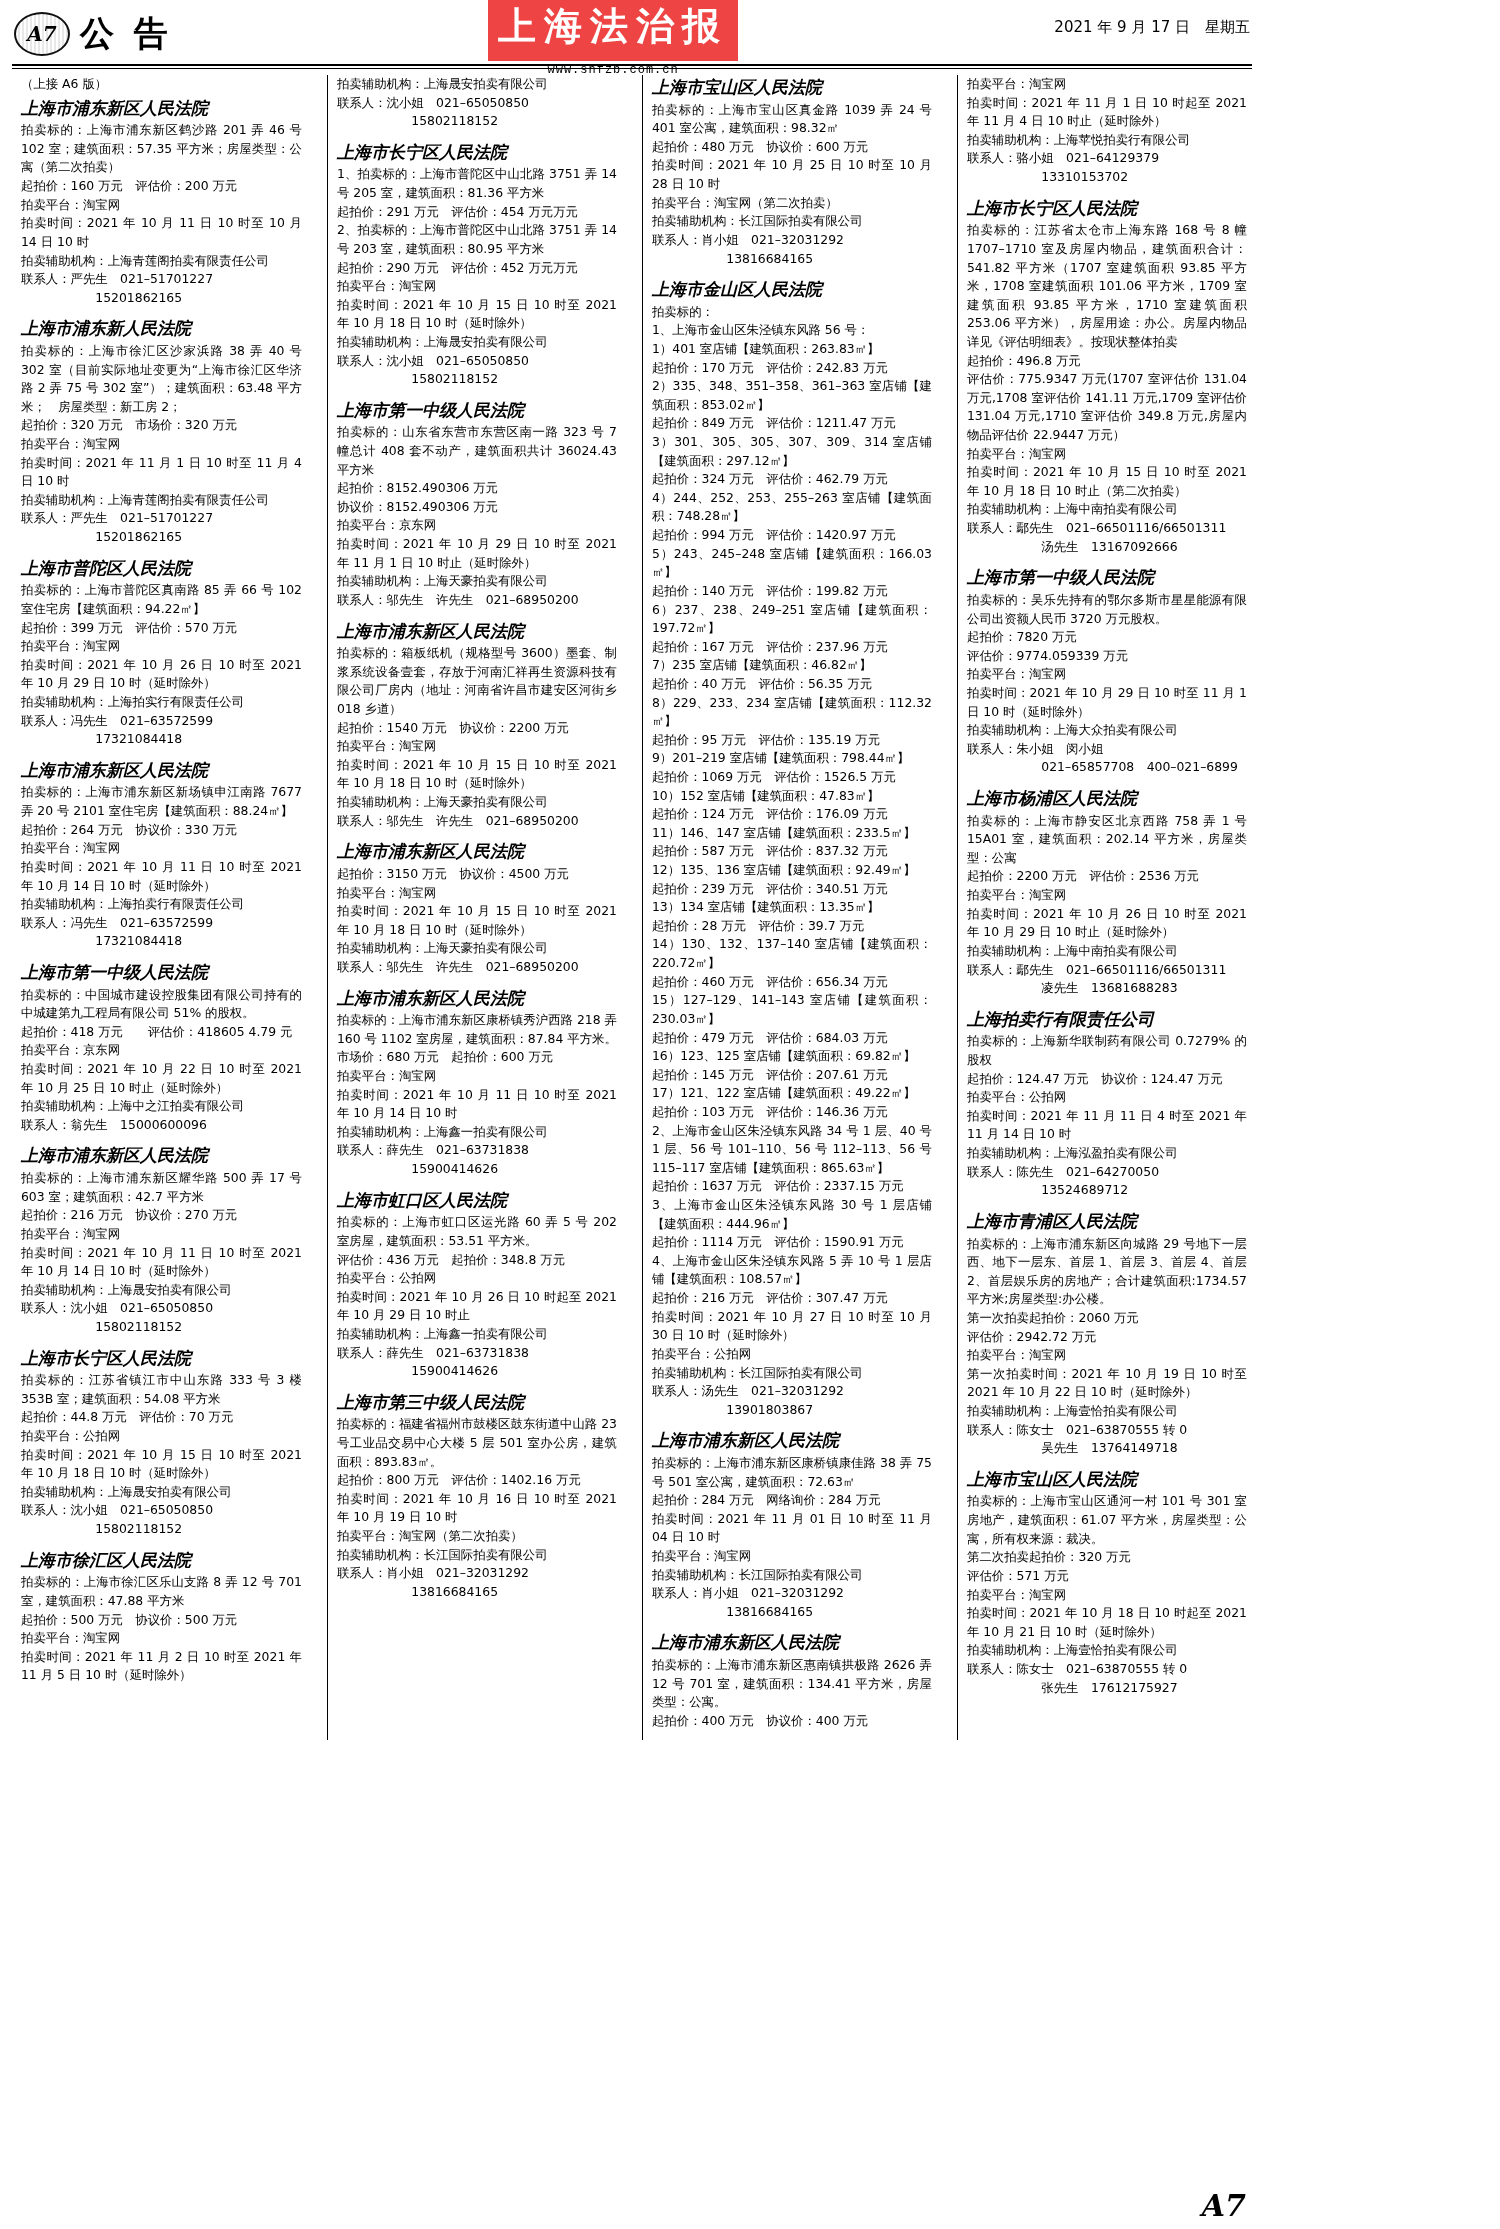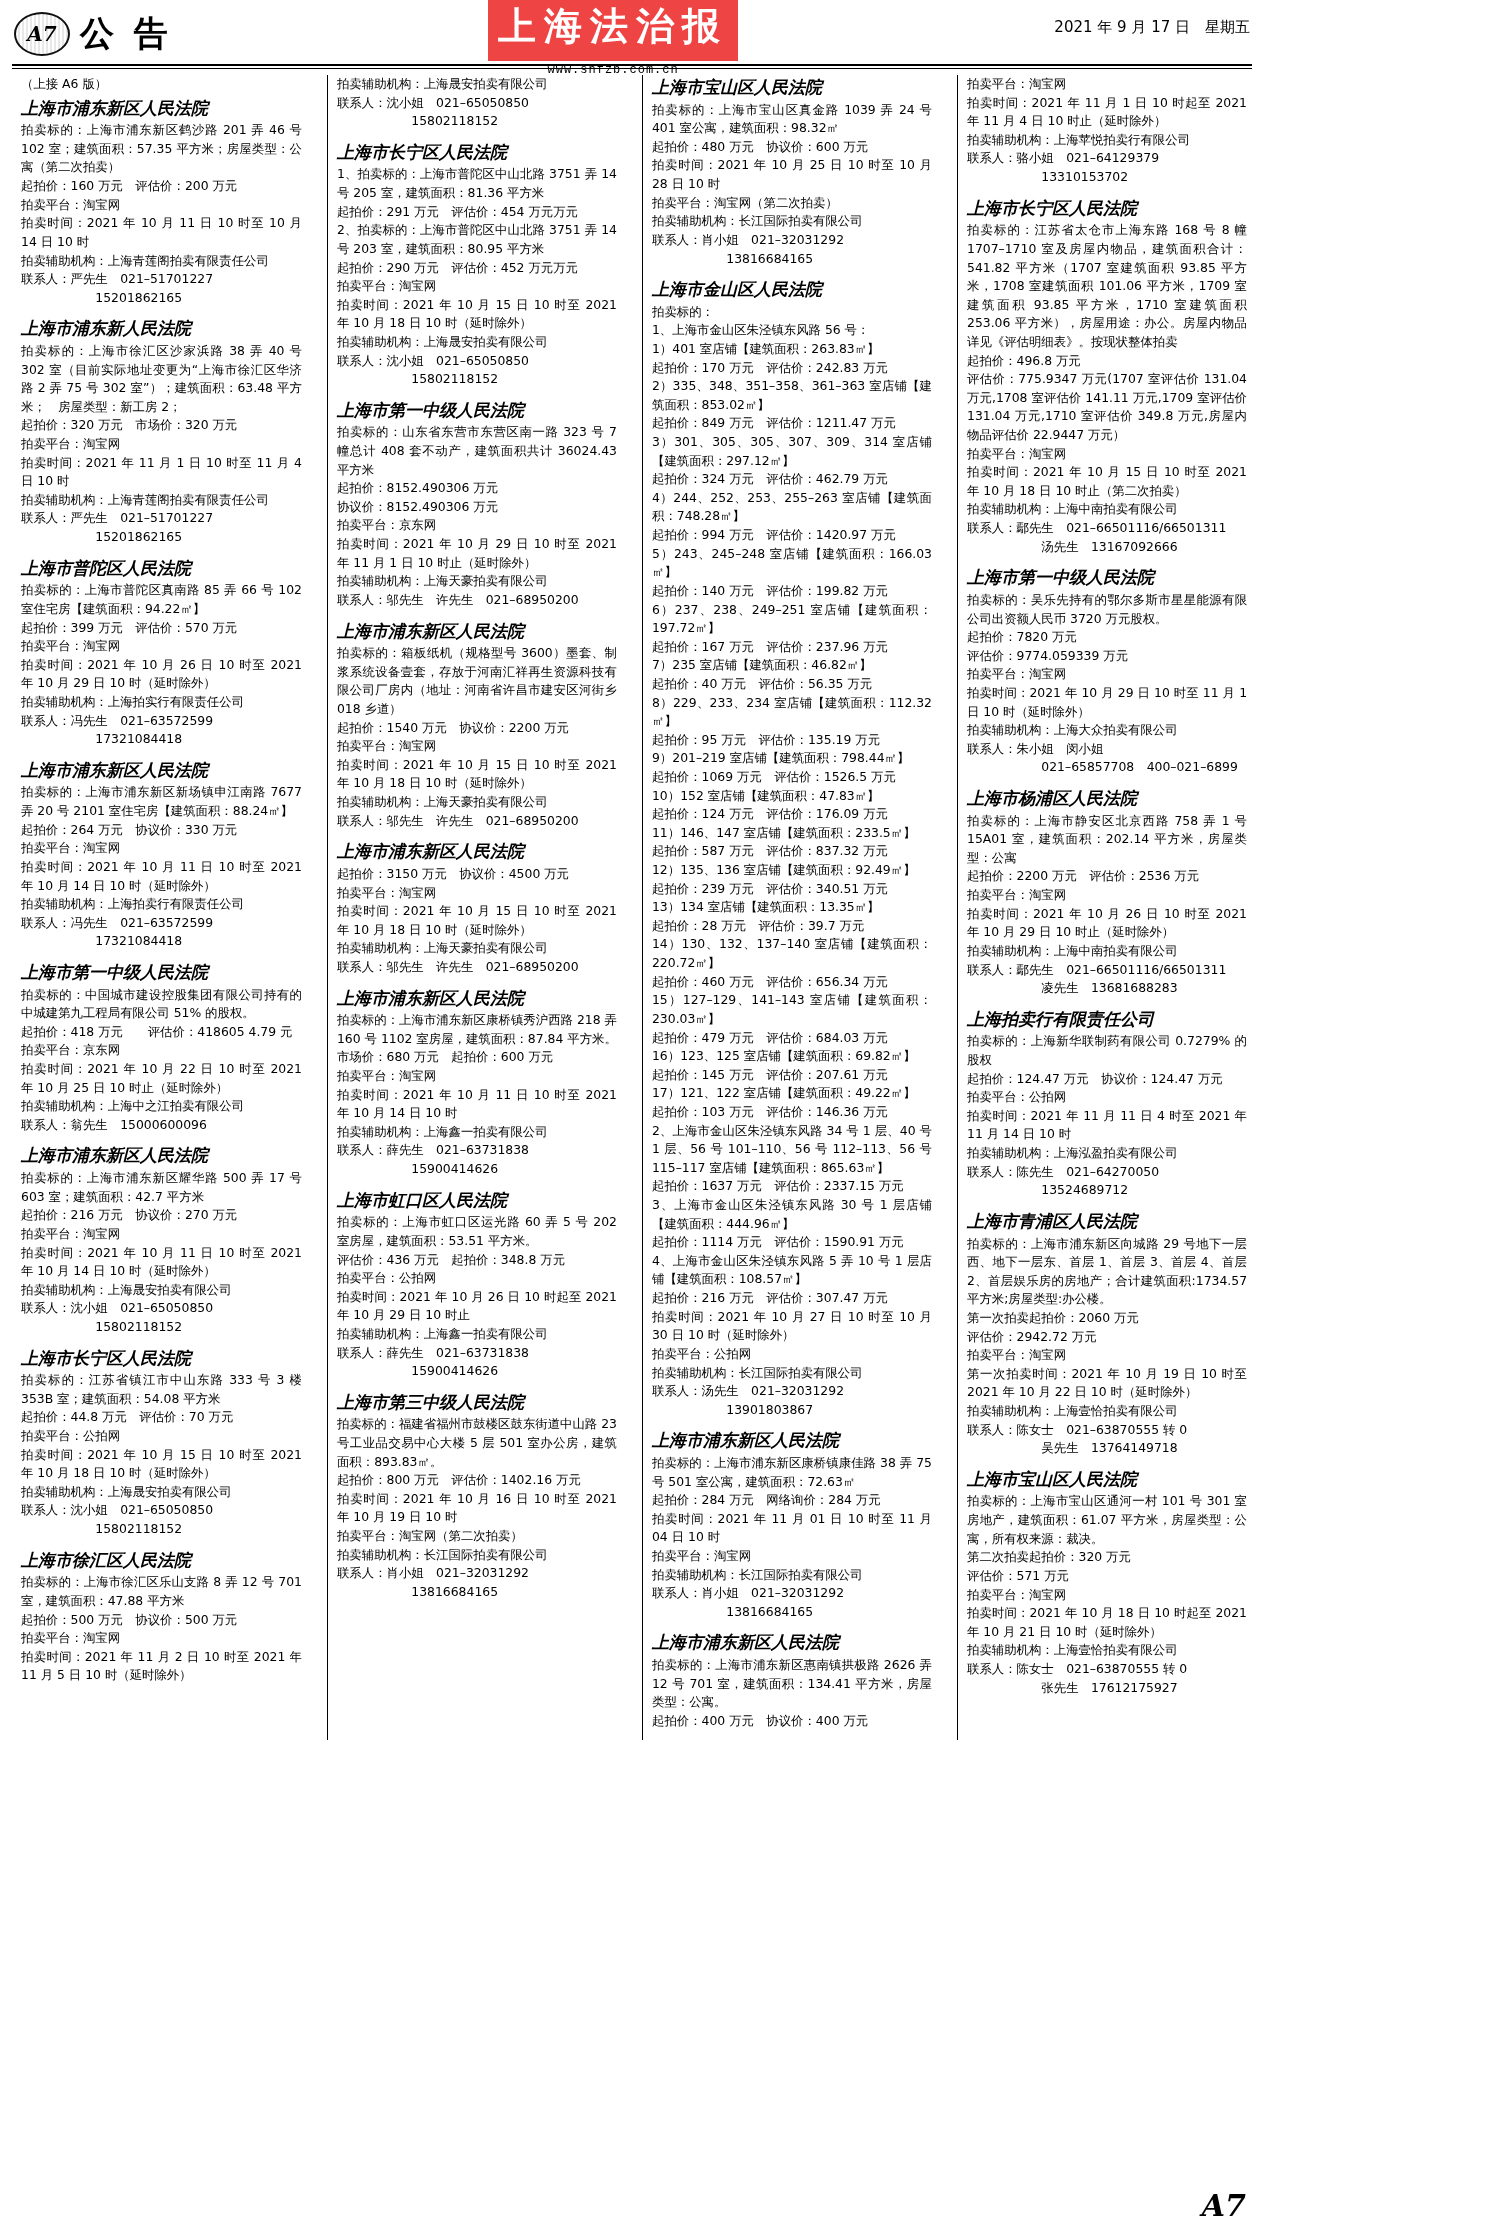--- a/index.html
+++ b/index.html
@@ -13,21 +13,21 @@
   .badge span{font-family:"DejaVu Serif","Liberation Serif",serif;}
   .gonggao{font-size:34px;font-weight:bold;letter-spacing:4px;font-family:"DejaVu Sans","Liberation Sans",sans-serif;}
   .paper-title{flex:1;text-align:center;}
   .paper-title .pt{font-size:38px;font-weight:bold;letter-spacing:8px;font-family:"DejaVu Serif","Liberation Serif",serif;
      background:#ef4444;color:#fff;display:inline-block;padding:9px 10px;}
   .paper-title .url{font-size:12px;letter-spacing:1px;margin-top:2px;font-family:Liberation Mono, monospace;}
   .dateline{font-size:15px;white-space:nowrap;padding-bottom:14px;}
   .rule{border-top:2px solid #000;margin:2px 12px 0 12px;}
   .rule2{border-top:1px solid #000;margin:2px 12px 6px 12px;}
   
-  .cols{display:flex;padding:0 8px 10px 12px;box-sizing:border-box;gap:16px;}
+  .cols{display:flex;padding:0 8px 10px 12px;box-sizing:border-box;gap:16px;justify-content:flex-end;}
   .col{width:25%;box-sizing:border-box;padding:0 9px;}
   .col + .col{border-left:1px solid #000;}
   .blk{margin-bottom:9px;}
   .court{font-weight:bold;font-size:17px;line-height:1.45;margin-bottom:1px;font-style:italic;}
   .ln{font-size:12.4px;line-height:1.5;text-align:justify;margin:0;}
   .note{font-size:12.4px;line-height:1.5;margin:0 0 2px 0;}
   .pagenum{position:absolute;right:18px;bottom:6px;font-size:30px;font-weight:bold;font-style:italic;
            font-family:"DejaVu Serif","Liberation Serif",serif;}
 </style>
 </head>

